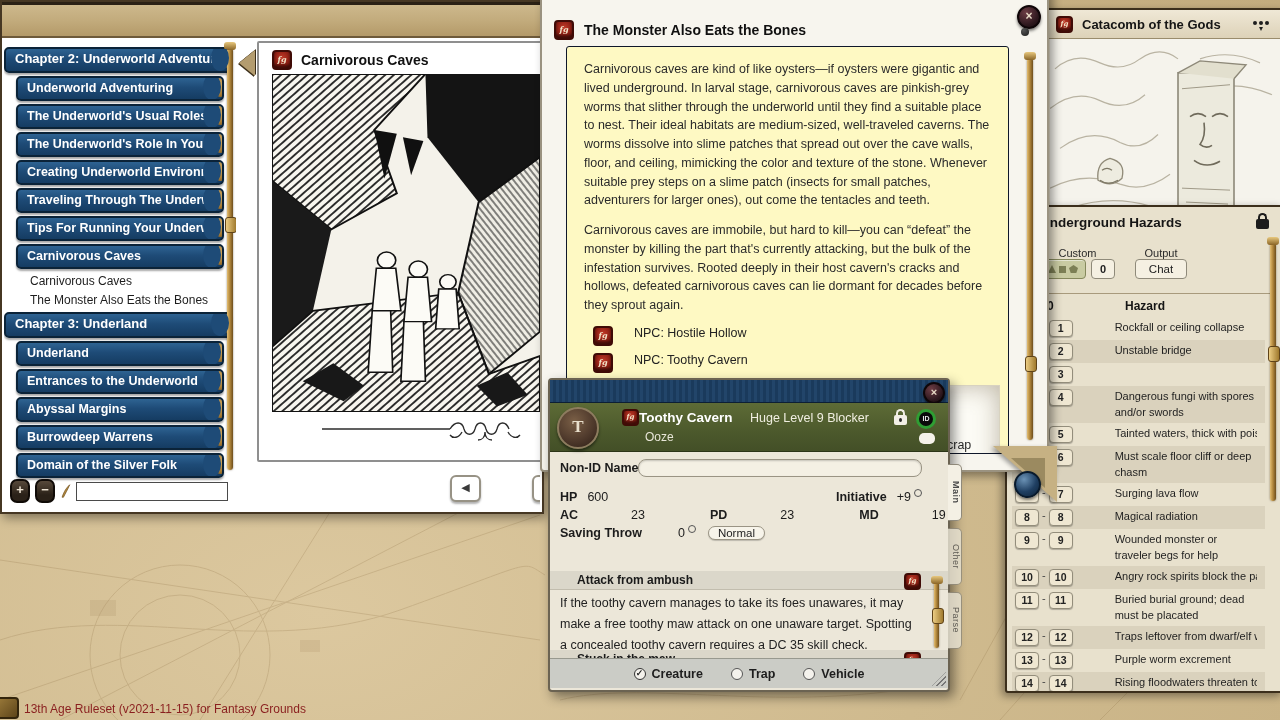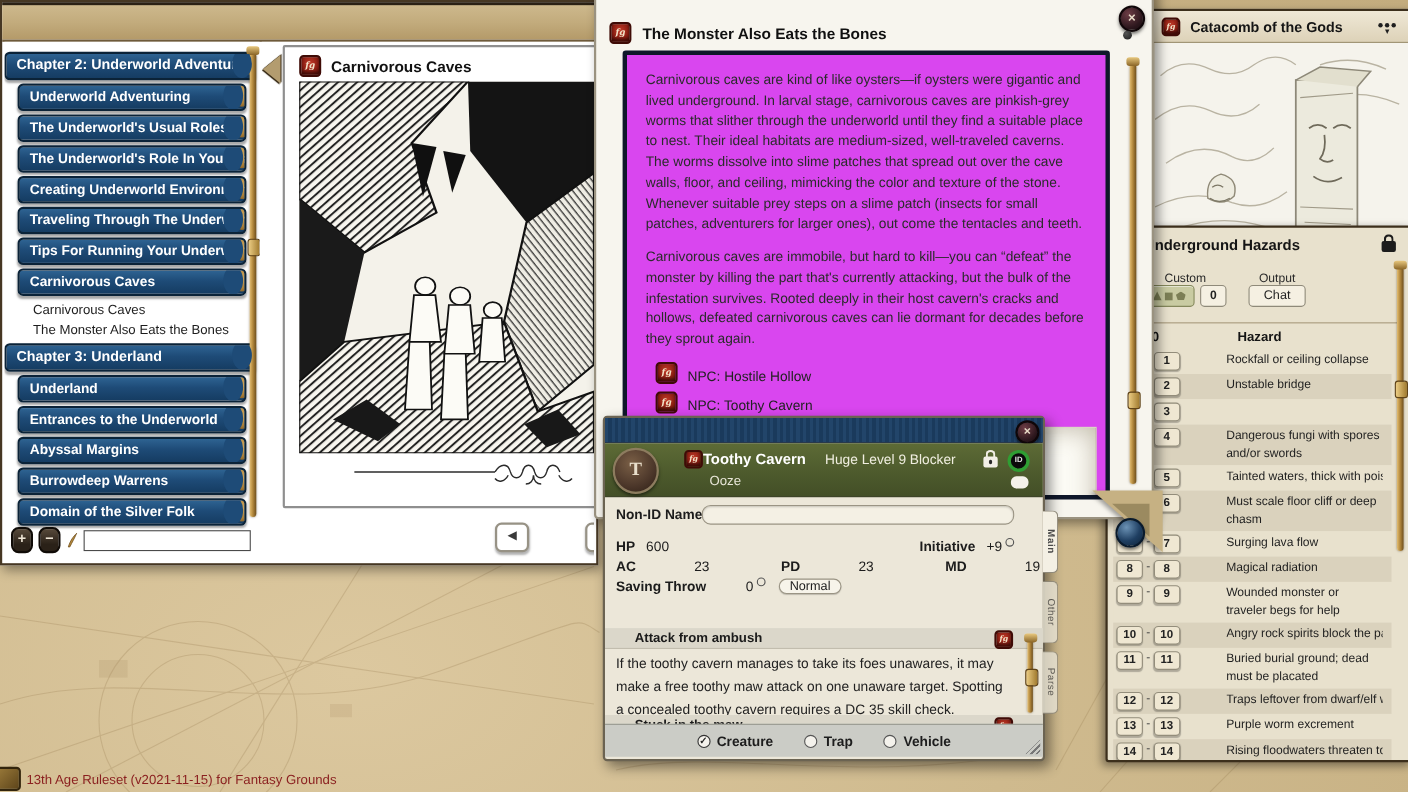--- a/index.html
+++ b/index.html
@@ -121,24 +121,24 @@
   .hz-rod{right:6px;top:36px;bottom:190px;}
 
   
   #monster-window{position:absolute;left:540px;top:-12px;width:505px;height:480px;z-index:4;
     background:#f7f5ee;border:2px solid #9a9280;border-radius:0 0 12px 4px;box-shadow:4px 4px 10px rgba(0,0,0,.4);}
   .mw-title-row{position:absolute;left:12px;top:30px;display:flex;align-items:center;gap:10px;}
   .mw-title{font-weight:bold;font-size:14px;color:#101010;}
   .mw-close{right:6px;top:15px;}
   .mw-knob{position:absolute;right:18px;top:38px;width:8px;height:8px;border-radius:50%;
     background:radial-gradient(circle at 35% 30%,#555,#1a1a1a);}
-  .mw-content{position:absolute;left:24px;top:56px;right:38px;bottom:16px;background:#d946ef;
-    border:4px solid #0f172a;border-radius:3px;padding:13px 17px 0 17px;overflow:hidden;}
+  .mw-content{position:absolute;left:24px;top:56px;right:38px;bottom:16px;background:#fef9c3;
+    border:1px solid #0f172a;border-radius:3px;padding:13px 17px 0 17px;overflow:hidden;}
   .mw-p{font-size:12.5px;line-height:1.5;color:#2b2b2b;margin:0 0 11px 0;}
-  .mw-link{display:flex;align-items:flex-end;gap:9px;margin:7px 0 7px 9px;font-size:12.5px;color:#222;cursor:pointer;}
+  .mw-link{display:flex;align-items:flex-start;gap:21px;margin:7px 0 7px 9px;font-size:12.5px;color:#222;cursor:pointer;}
   .bezoars{margin:13px -8px 0 -5px;background:#fcfbf5;padding:17px 22px 14px 22px;
     box-shadow:inset 0 0 24px rgba(110,95,65,.45), 0 0 0 1px #d8d2c0;}
   .bz-heading{font-family:"Liberation Serif",serif;font-variant:small-caps;font-weight:bold;
     font-size:20px;letter-spacing:1px;color:#8a3434;margin:0 0 10px 0;}
   .mw-rod{right:14px;top:68px;bottom:30px;}
   .mw-rod::after{top:78%;}
   .curl-tri{position:absolute;right:-10px;bottom:-32px;width:0;height:0;
     border-left:64px solid transparent;border-top:56px solid #c6b183;
     filter:drop-shadow(-2px 2px 2px rgba(0,0,0,.35));}
   .curl-tri2{position:absolute;right:2px;bottom:-18px;width:0;height:0;

